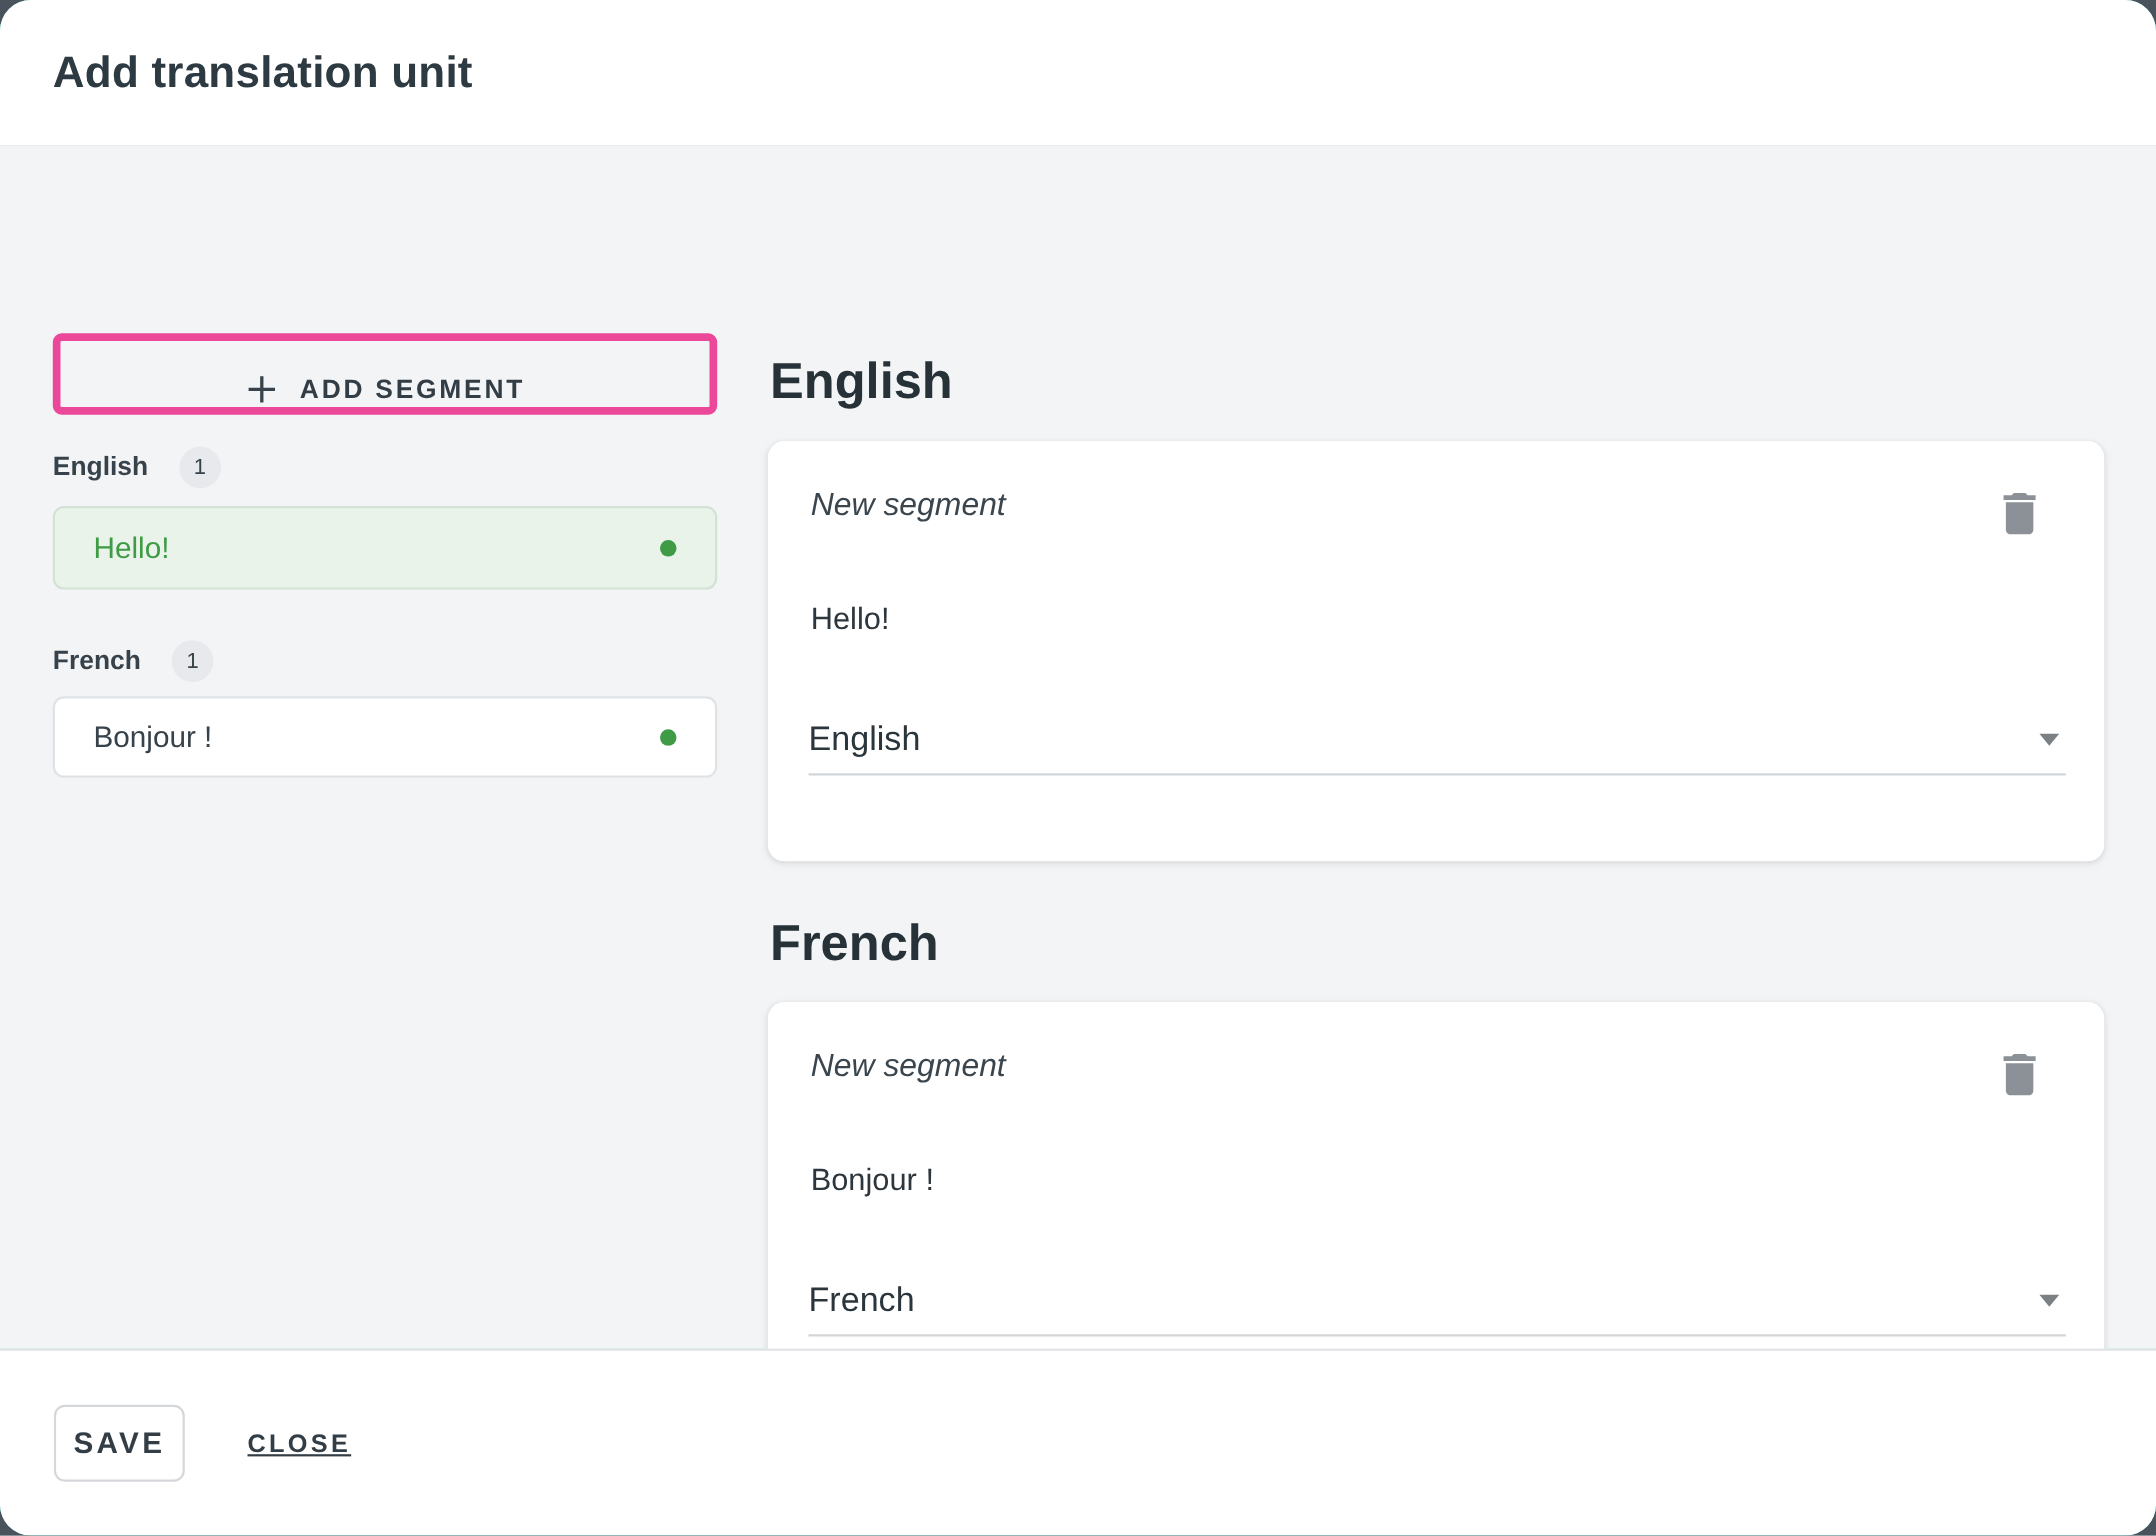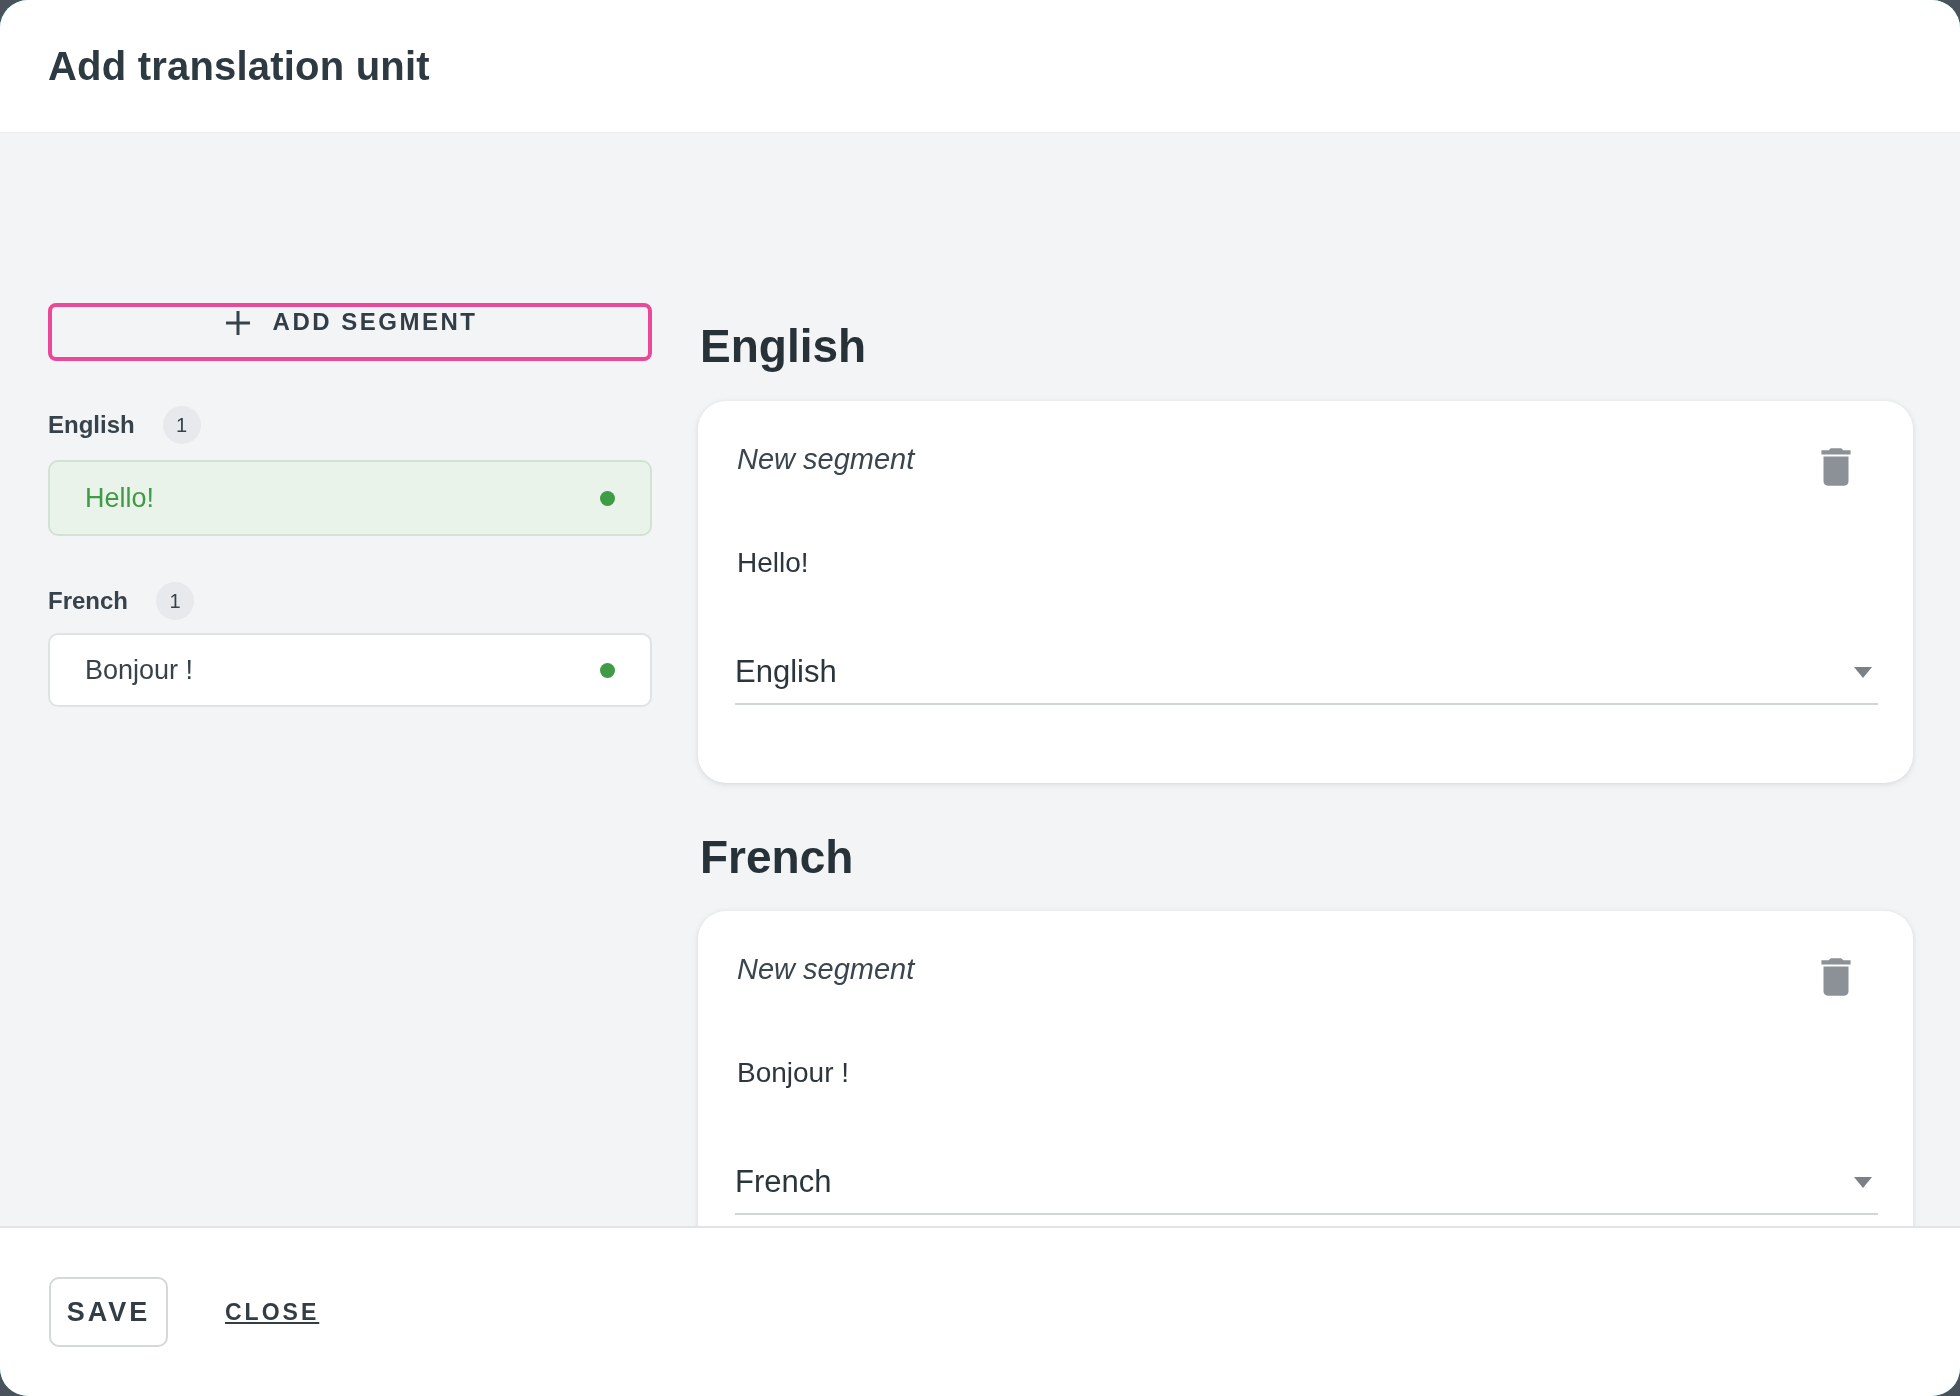--- a/index.html
+++ b/index.html
@@ -19,23 +19,23 @@
     position:absolute;left:48px;top:0;height:132px;display:flex;align-items:center;
     font-size:40px;font-weight:700;color:#2d3a42;letter-spacing:.2px;
   }
   
   .body{
     position:absolute;left:0;top:132px;width:100%;height:1094px;
     background:#f3f4f6;border-top:1px solid #ebedee;box-sizing:border-box;
   }
   
   .add-segment-btn{
-    position:absolute;left:48px;top:170px;width:604px;height:58px;box-sizing:border-box;
-    border:4px solid #ec4899;border-radius:8px;background:transparent;
-    display:flex;align-items:flex-start;justify-content:center;gap:20px;cursor:pointer;
+    position:absolute;left:48px;top:170px;width:604px;height:74px;box-sizing:border-box;
+    border:7px solid #ec4899;border-radius:8px;background:transparent;
+    display:flex;align-items:flex-end;justify-content:center;gap:20px;cursor:pointer;
   }
   .add-segment-btn .label{
     font-size:24px;font-weight:700;color:#333d45;letter-spacing:2.5px;
   }
   .plus-icon{width:30px;height:30px;display:block;}
   .lang-row{
     position:absolute;left:48px;height:40px;display:flex;align-items:center;gap:28px;
   }
   .lang-row .lang-name{font-size:24px;font-weight:700;color:#37424a;}
   .count-badge{
@@ -56,21 +56,21 @@
   }
   .segment-chip .chip-text{font-size:27px;}
   .segment-chip.active .chip-text{color:#3f9b45;}
   .segment-chip.normal .chip-text{color:#37424a;}
   .status-dot{width:15px;height:15px;border-radius:50%;background:#3f9b45;flex:none;}
   
   .section-heading{
     position:absolute;left:700px;font-size:46px;font-weight:700;color:#263238;
   }
   .editor-card{
-    position:absolute;left:698px;width:1215px;background:#ffffff;border-radius:28px;
+    position:absolute;left:698px;width:1215px;background:#ffffff;border-radius:15px;
     box-shadow:0 1px 4px rgba(40,50,60,.10), 0 2px 10px rgba(40,50,60,.05);
   }
   .seg-label{
     position:absolute;left:39px;top:42px;
     font-size:29px;font-style:italic;color:#3a454d;
   }
   .trash-btn{
     position:absolute;right:52px;top:40px;width:50px;height:52px;
     background:none;border:none;padding:0;cursor:pointer;
     display:flex;align-items:center;justify-content:center;

